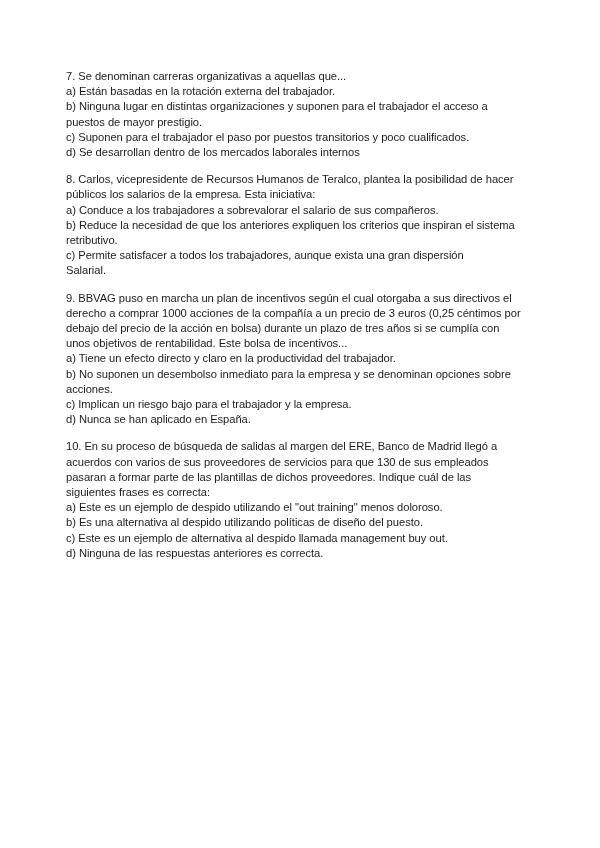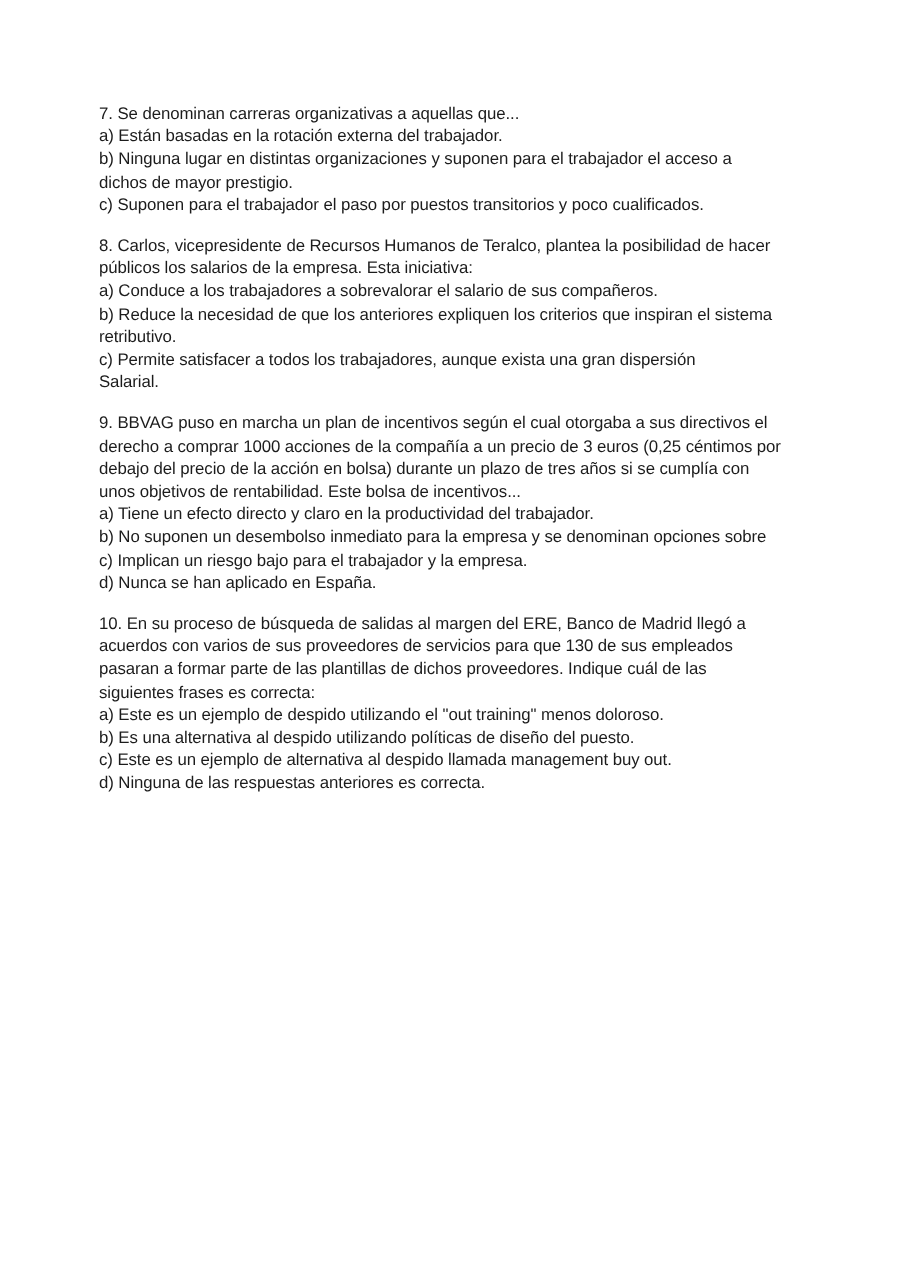--- a/index.html
+++ b/index.html
@@ -39,41 +39,43 @@
 </head>
 <body>
 
 <div class="page">
   <div class="content">
 
     <div class="question">
       <div class="line">7. Se denominan carreras organizativas a aquellas que...</div>
       <div class="line">a) Están basadas en la rotación externa del trabajador.</div>
       <div class="line">b) Ninguna lugar en distintas organizaciones y suponen para el trabajador el acceso a</div>
-      <div class="line">dichos de mayor prestigio.</div>
+      <div class="line">puestos de mayor prestigio.</div>
       <div class="line">c) Suponen para el trabajador el paso por puestos transitorios y poco cualificados.</div>
+      <div class="line">d) Se desarrollan dentro de los mercados laborales internos</div>
     </div>
 
     <div class="question">
       <div class="line">8. Carlos, vicepresidente de Recursos Humanos de Teralco, plantea la posibilidad de hacer</div>
       <div class="line">públicos los salarios de la empresa. Esta iniciativa:</div>
       <div class="line">a) Conduce a los trabajadores a sobrevalorar el salario de sus compañeros.</div>
       <div class="line">b) Reduce la necesidad de que los anteriores expliquen los criterios que inspiran el sistema</div>
       <div class="line">retributivo.</div>
       <div class="line">c) Permite satisfacer a todos los trabajadores, aunque exista una gran dispersión</div>
       <div class="line">Salarial.</div>
     </div>
 
     <div class="question">
       <div class="line">9. BBVAG puso en marcha un plan de incentivos según el cual otorgaba a sus directivos el</div>
       <div class="line">derecho a comprar 1000 acciones de la compañía a un precio de 3 euros (0,25 céntimos por</div>
       <div class="line">debajo del precio de la acción en bolsa) durante un plazo de tres años si se cumplía con</div>
       <div class="line">unos objetivos de rentabilidad. Este bolsa de incentivos...</div>
       <div class="line">a) Tiene un efecto directo y claro en la productividad del trabajador.</div>
       <div class="line">b) No suponen un desembolso inmediato para la empresa y se denominan opciones sobre</div>
+      <div class="line">acciones.</div>
       <div class="line">c) Implican un riesgo bajo para el trabajador y la empresa.</div>
       <div class="line">d) Nunca se han aplicado en España.</div>
     </div>
 
     <div class="question">
       <div class="line">10. En su proceso de búsqueda de salidas al margen del ERE, Banco de Madrid llegó a</div>
       <div class="line">acuerdos con varios de sus proveedores de servicios para que 130 de sus empleados</div>
       <div class="line">pasaran a formar parte de las plantillas de dichos proveedores. Indique cuál de las</div>
       <div class="line">siguientes frases es correcta:</div>
       <div class="line">a) Este es un ejemplo de despido utilizando el "out training" menos doloroso.</div>

